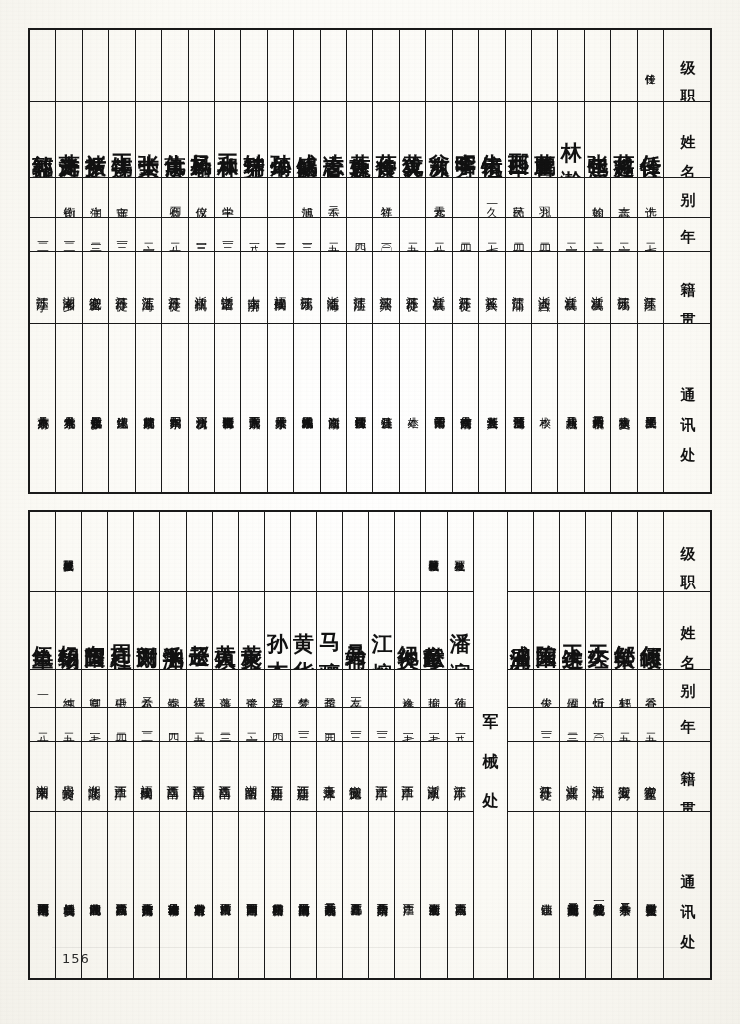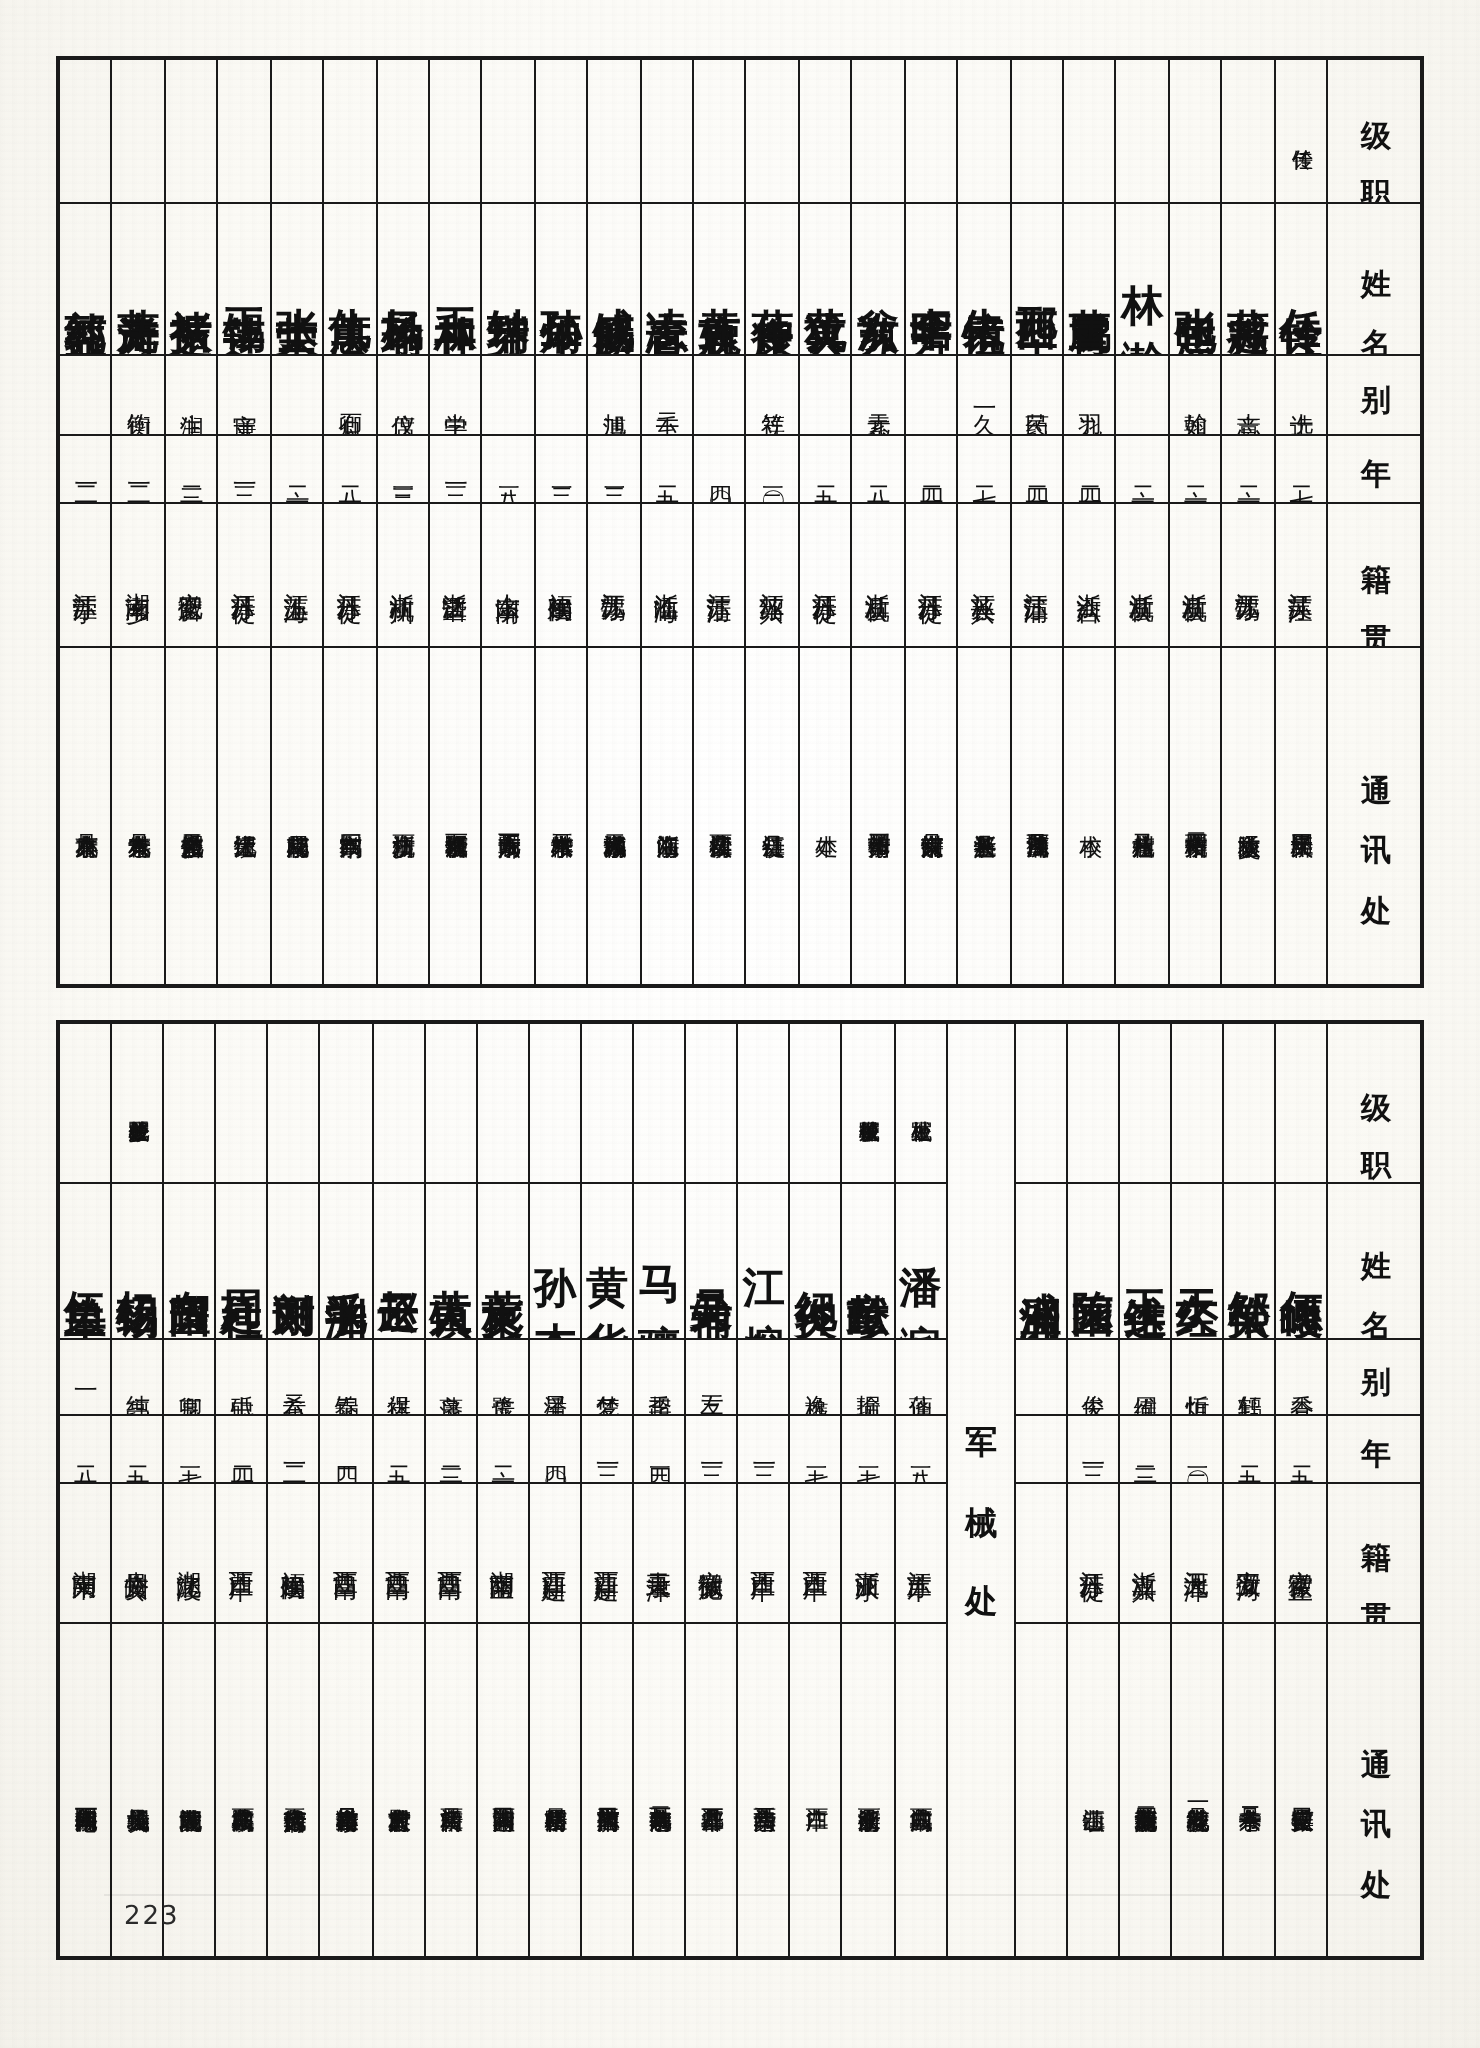--- a/index.html
+++ b/index.html
@@ -1138,15 +1138,15 @@
         <div class="cell h-native lbl">
             <span class="v">籍 贯</span>
           </div>
         <div class="cell h-addr lbl">
             <span class="v">通 讯 处</span>
           </div>
       </div>
     </div>
 
     <div class="edge"></div>
-    <div class="pageno">223</div>
+    <div class="pageno">156</div>
   </div>
 </div>
 
 </body></html>

